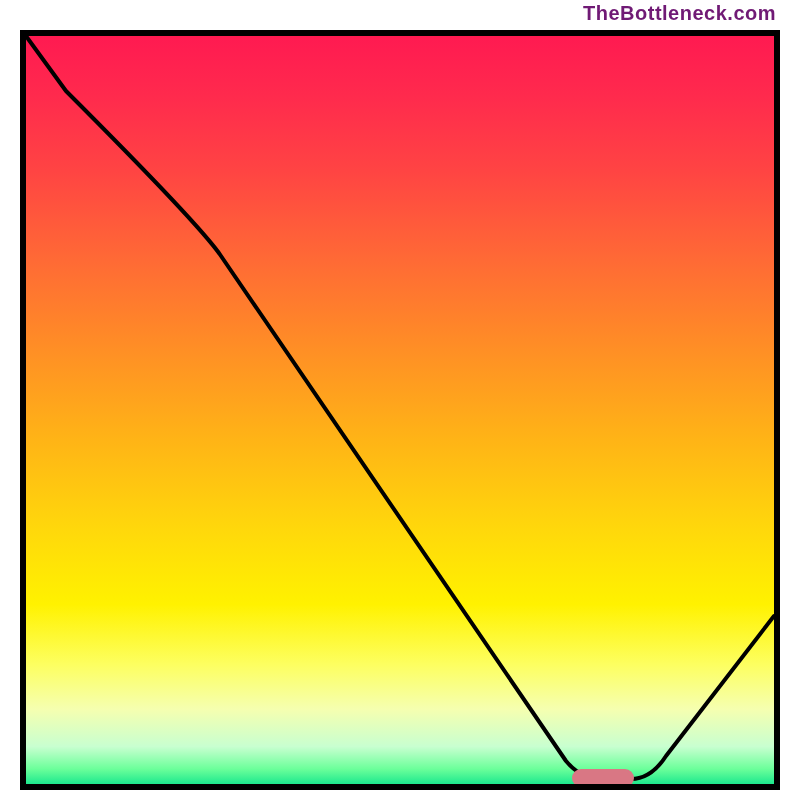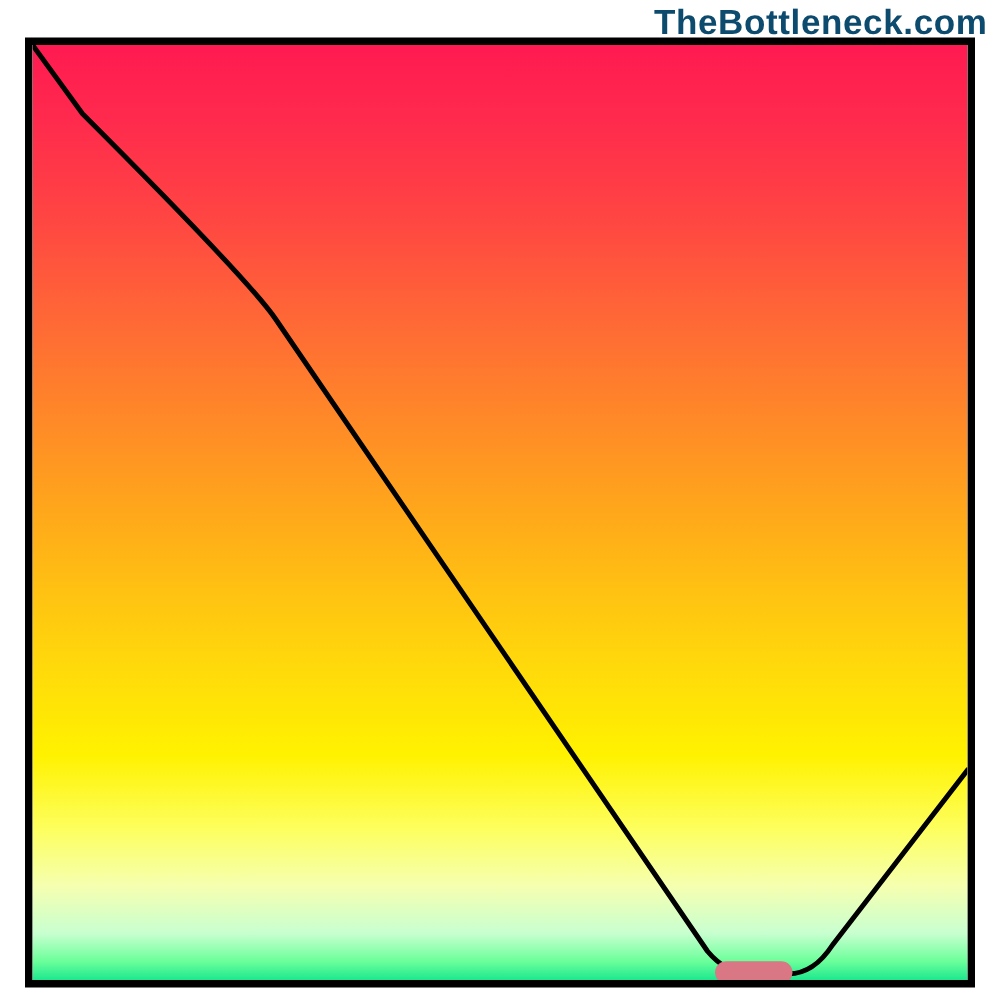--- a/index.html
+++ b/index.html
@@ -6,25 +6,25 @@
   body {
     width: 800px;
     height: 800px;
     background: #ffffff;
     position: relative;
     overflow: hidden;
   }
   .watermark {
     position: absolute;
     top: 2px;
-    right: 10px;
+    right: 24px;
     font-family: Arial, sans-serif;
-    font-size: 28px;
+    font-size: 20px;
     font-weight: bold;
-    color: #0c4a6e;
+    color: #701a75;
     letter-spacing: 0.5px;
   }
   .chart-container {
     position: absolute;
     left: 20px;
     top: 30px;
     width: 760px;
     height: 760px;
   }
   .plot-area {

